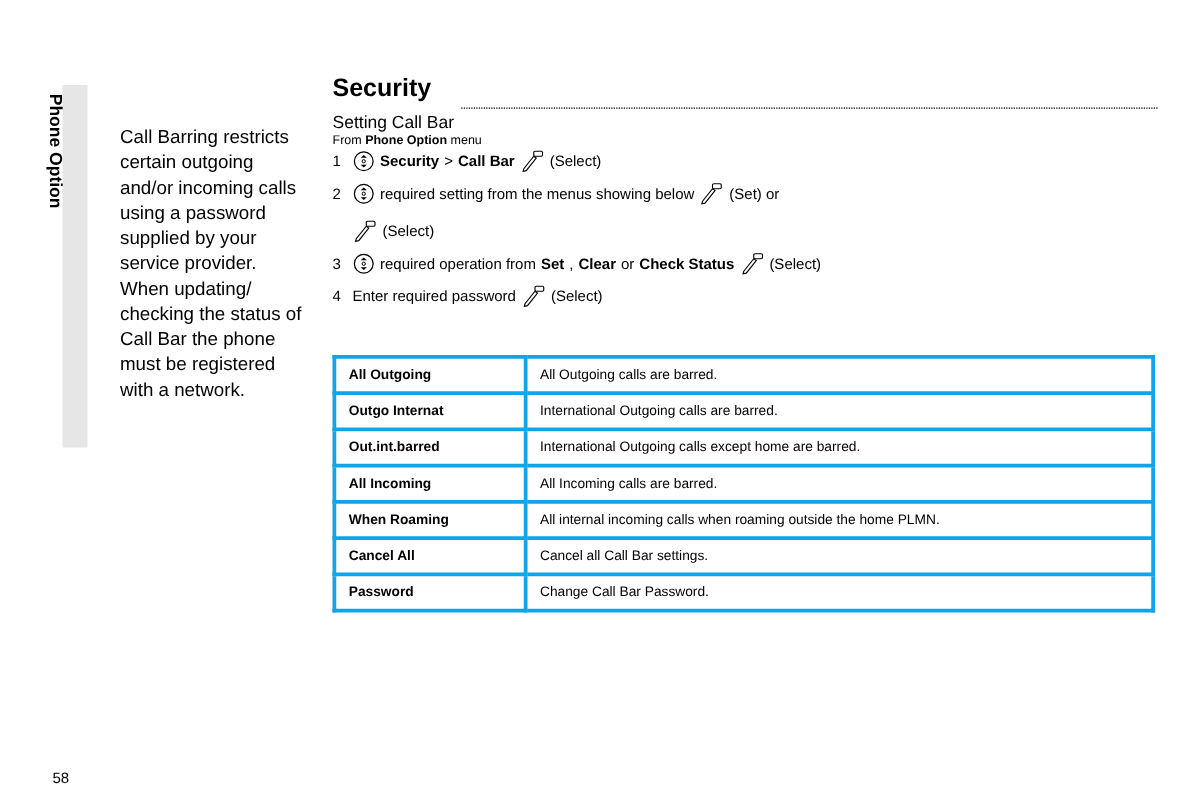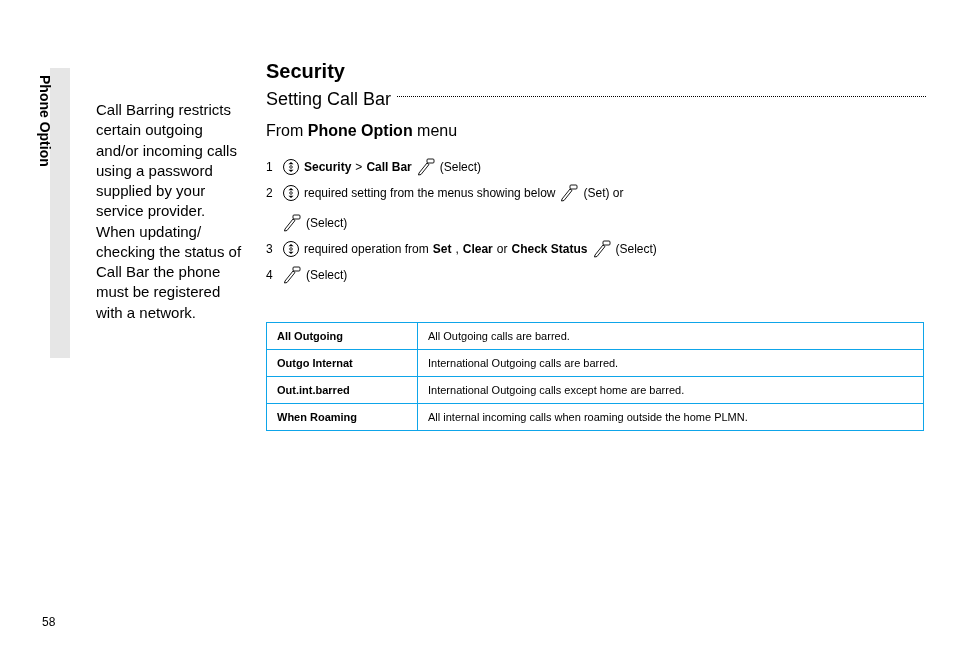--- a/index.html
+++ b/index.html
@@ -50,37 +50,37 @@
     top: 60px;
     width: 660px;
   }
   .title {
     font-size: 20px;
     font-weight: bold;
     margin-bottom: 6px;
   }
   .subheading-row {
     display: flex;
-    align-items: center;
+    align-items: flex-start;
     gap: 6px;
-    margin-bottom: 12px;
-    font-size: 18px;
+    margin-bottom: 2px;
+    font-size: 14px;
   }
   .subheading {
     font-weight: normal;
   }
   .dots {
     flex: 1;
     border-bottom: 1.5px dotted #000;
     position: relative;
     top: -3px;
   }
   .from-line {
-    font-size: 16px;
-    margin-bottom: 16px;
+    font-size: 10px;
+    margin-bottom: 0;
   }
   .steps {
     font-size: 12px;
   }
   .step {
     display: flex;
     align-items: center;
     flex-wrap: wrap;
     gap: 4px;
     margin-bottom: 4px;
@@ -102,21 +102,21 @@
   .table-wrap {
     margin-top: 36px;
     width: 658px;
   }
   table {
     border-collapse: collapse;
     width: 100%;
     font-size: 11px;
   }
   td {
-    border: 1px solid #0ea5e9;
+    border: 3px solid #0ea5e9;
     padding: 7px 10px;
     vertical-align: middle;
   }
   td.col1 {
     width: 130px;
     font-weight: bold;
   }
   .page-number {
     position: absolute;
     left: 42px;
@@ -220,20 +220,21 @@
           <svg width="20" height="18" viewBox="0 0 20 18">
               <rect x="11" y="1" width="7" height="4" rx="1" fill="none" stroke="#000" stroke-width="0.9"></rect>
               <path d="M3 15 L11 5 L13 6.5 L5 16.5 L2.5 17 Z" fill="none" stroke="#000" stroke-width="0.9"></path>
             </svg>
         </span>
         <span>(Select)</span>
       </div>
 
       <div class="step">
         <span class="step-num">4</span>
+        <span>Enter required password</span>
         <span class="icon-select">
           <svg width="20" height="18" viewBox="0 0 20 18">
               <rect x="11" y="1" width="7" height="4" rx="1" fill="none" stroke="#000" stroke-width="0.9"></rect>
               <path d="M3 15 L11 5 L13 6.5 L5 16.5 L2.5 17 Z" fill="none" stroke="#000" stroke-width="0.9"></path>
             </svg>
         </span>
         <span>(Select)</span>
       </div>
 
     </div>
@@ -247,22 +248,34 @@
             </tr>
           <tr>
               <td class="col1">Outgo Internat</td>
               <td>International Outgoing calls are barred.</td>
             </tr>
           <tr>
               <td class="col1">Out.int.barred</td>
               <td>International Outgoing calls except home are barred.</td>
             </tr>
           <tr>
+              <td class="col1">All Incoming</td>
+              <td>All Incoming calls are barred.</td>
+            </tr>
+          <tr>
               <td class="col1">When Roaming</td>
               <td>All internal incoming calls when roaming outside the home PLMN.</td>
             </tr>
+          <tr>
+              <td class="col1">Cancel All</td>
+              <td>Cancel all Call Bar settings.</td>
+            </tr>
+          <tr>
+              <td class="col1">Password</td>
+              <td>Change Call Bar Password.</td>
+            </tr>
         </tbody>
       </table>
     </div>
   </div>
 
   <div class="page-number">58</div>
 </div>
 
 </body></html>

